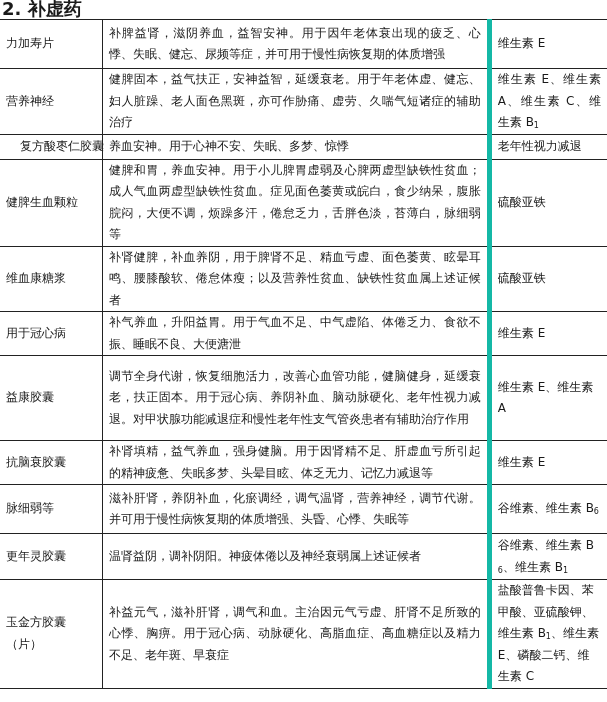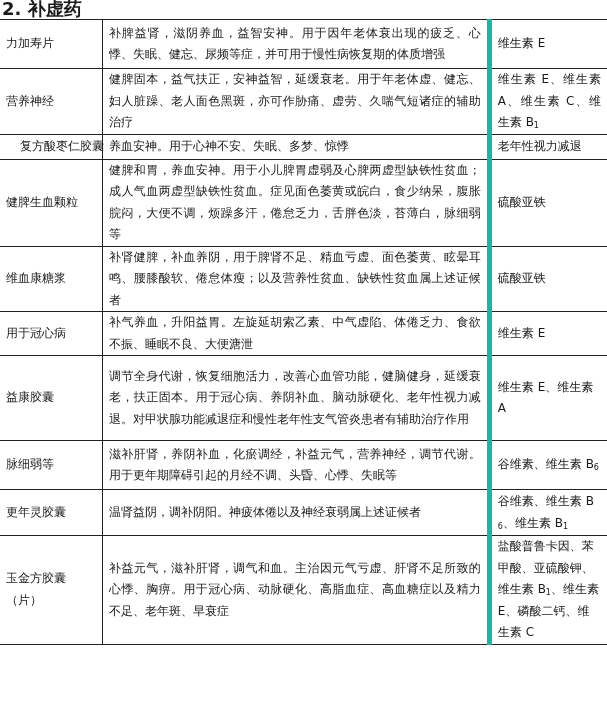--- a/index.html
+++ b/index.html
@@ -54,31 +54,36 @@
       <td class="c-desc">健脾和胃，养血安神。用于小儿脾胃虚弱及心脾两虚型缺铁性贫血；成人气血两虚型缺铁性贫血。症见面色萎黄或皖白，食少纳呆，腹胀脘闷，大便不调，烦躁多汗，倦怠乏力，舌胖色淡，苔薄白，脉细弱等</td>
       <td class="c-ing">硫酸亚铁</td>
     </tr>
     <tr style="height:61px">
       <td class="c-name">维血康糖浆</td>
       <td class="c-desc">补肾健脾，补血养阴，用于脾肾不足、精血亏虚、面色萎黄、眩晕耳鸣、腰膝酸软、倦怠体瘦；以及营养性贫血、缺铁性贫血属上述证候者</td>
       <td class="c-ing">硫酸亚铁</td>
     </tr>
     <tr style="height:41px">
       <td class="c-name">用于冠心病</td>
-      <td class="c-desc">补气养血，升阳益胃。左旋延胡索乙素、中气虚陷、体倦乏力、食欲不振、睡眠不良、大便溏泄</td>
+      <td class="c-desc">补气养血，升阳益胃。用于气血不足、中气虚陷、体倦乏力、食欲不振、睡眠不良、大便溏泄</td>
       <td class="c-ing">维生素 E</td>
     </tr>
     <tr style="height:85px">
       <td class="c-name">益康胶囊</td>
       <td class="c-desc">调节全身代谢，恢复细胞活力，改善心血管功能，健脑健身，延缓衰老，扶正固本。用于冠心病、养阴补血、脑动脉硬化、老年性视力减退。对甲状腺功能减退症和慢性老年性支气管炎患者有辅助治疗作用</td>
       <td class="c-ing">维生素 E、维生素 A</td>
     </tr>
+    <tr style="height:40px">
+      <td class="c-name">抗脑衰胶囊</td>
+      <td class="c-desc">补肾填精，益气养血，强身健脑。用于因肾精不足、肝虚血亏所引起的精神疲惫、失眠多梦、头晕目眩、体乏无力、记忆力减退等</td>
+      <td class="c-ing">维生素 E</td>
+    </tr>
     <tr style="height:49px">
       <td class="c-name">脉细弱等</td>
-      <td class="c-desc">滋补肝肾，养阴补血，化瘀调经，补益元气，营养神经，调节代谢。用于更年期障碍引起的月经不调、头昏、心悸、失眠等</td>
+      <td class="c-desc">滋补肝肾，养阴补血，化瘀调经，调气温肾，营养神经，调节代谢。并可用于慢性病恢复期的体质增强、头昏、心悸、失眠等</td>
       <td class="c-ing"><span>谷维素、维生素 B</span><sub>6</sub></td>
     </tr>
     <tr style="height:46px">
       <td class="c-name">更年灵胶囊</td>
       <td class="c-desc">温肾益阴，调补阴阳。神疲体倦以及神经衰弱属上述证候者</td>
       <td class="c-ing"><span>谷维素、维生素 B</span><sub>6</sub><span>、维生素 B</span><sub>1</sub></td>
     </tr>
     <tr style="height:86px">
       <td class="c-name">玉金方胶囊（片）</td>
       <td class="c-desc">补益元气，滋补肝肾，调气和血。主治因元气亏虚、肝肾不足所致的心悸、胸痹。用于冠心病、动脉硬化、高脂血症、高血糖症以及精力不足、老年斑、早衰症</td>

